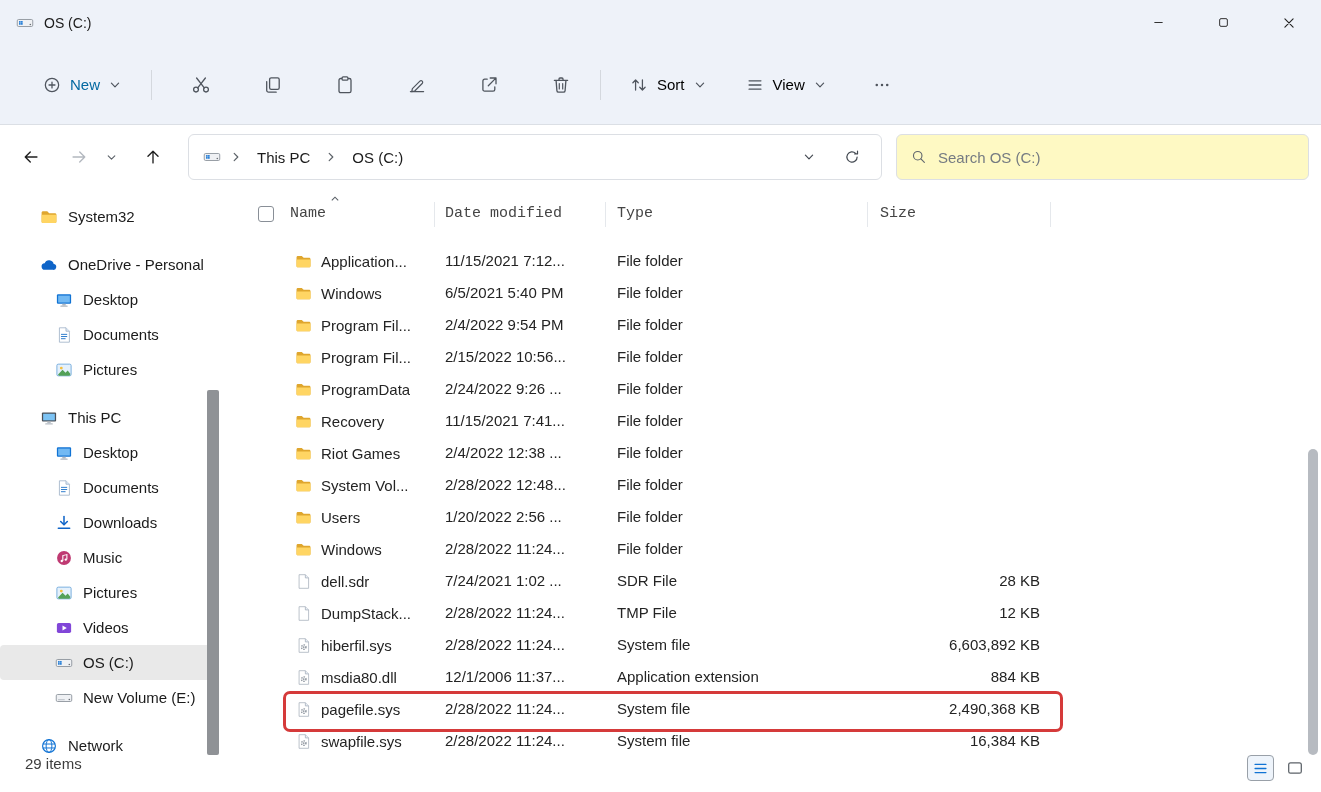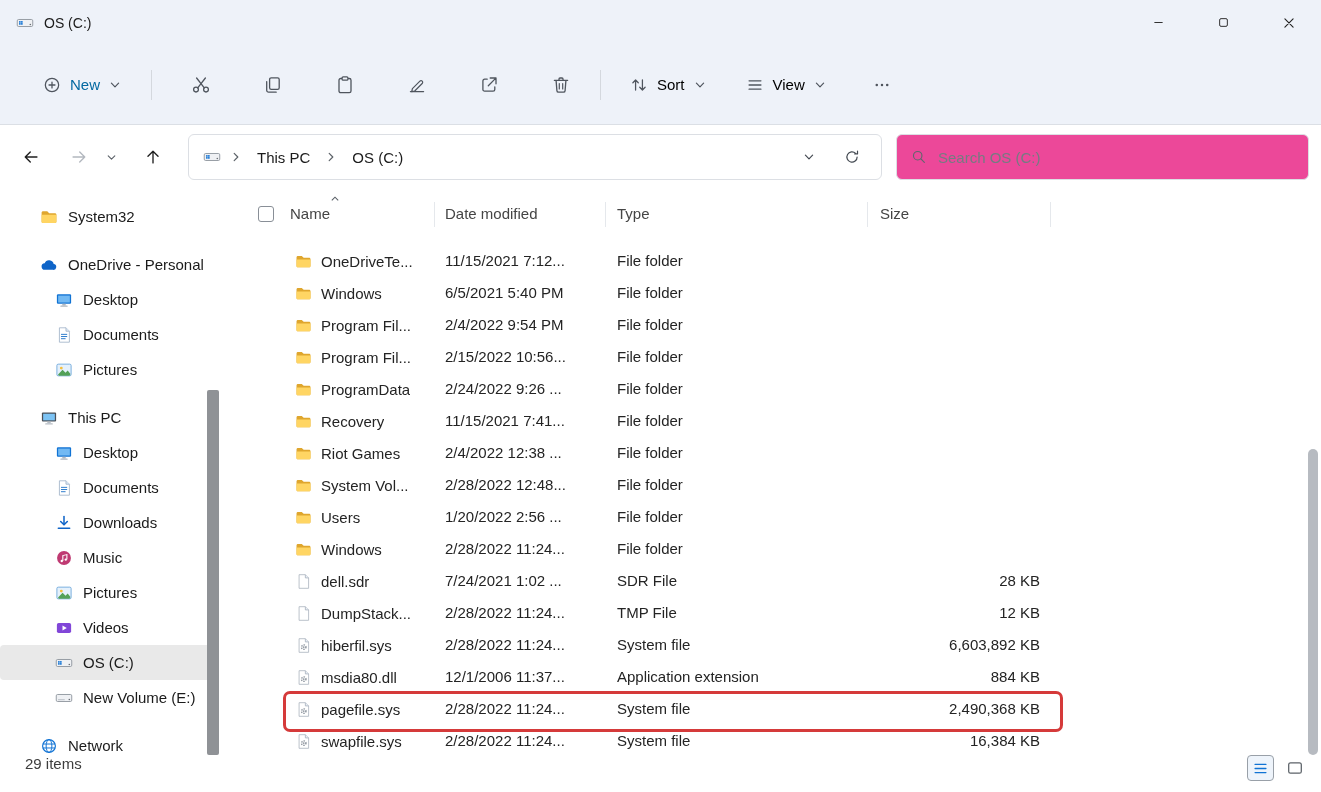--- a/index.html
+++ b/index.html
@@ -31,38 +31,38 @@
   .navbar{height:64px;background:#fff;display:flex;align-items:center;padding:0 12px;}
   .nav-btn{width:38px;height:36px;display:flex;align-items:center;justify-content:center;border-radius:5px;color:#1f1f1f;}
   .nav-btn.disabled{color:#b3b8bf;}
   .nav-btn.small{width:26px;color:#5b6168;}
   .nav-gap{width:10px;flex:none;}
   .address-bar{margin-left:16px;width:694px;height:46px;border:1px solid #dcdfe4;border-radius:6px;background:#fff;display:flex;align-items:center;padding:0 12px 0 14px;gap:9px;}
   .crumb{font-size:15px;padding:4px 6px;border-radius:4px;white-space:nowrap;}
   .crumb-sep{color:#5c6268;}
   .addr-spacer{flex:1;}
   .addr-btn{display:flex;align-items:center;justify-content:center;width:34px;height:34px;border-radius:4px;color:#444a52;}
-  .search-box{margin-left:14px;flex:1;height:46px;border:1px solid #dcdfe4;border-radius:6px;background:#ec4899;display:flex;align-items:center;padding:0 14px;gap:11px;color:#60666d;}
+  .search-box{margin-left:14px;flex:1;height:46px;border:1px solid #dcdfe4;border-radius:6px;background:#fef9c3;display:flex;align-items:center;padding:0 14px;gap:11px;color:#60666d;}
   .search-input{border:0;outline:none;flex:1;font-family:inherit;font-size:15px;color:#1b1b1b;background:transparent;}
   .search-input::placeholder{color:#757b82;}
 
   .content{flex:1;display:flex;min-height:0;}
   .sidebar{width:225px;flex:none;position:relative;padding-top:10px;overflow:hidden;}
   .side-item{height:35px;margin-right:8px;display:flex;align-items:center;gap:10px;padding-left:40px;border-radius:4px;white-space:nowrap;}
   .side-item.indent-1{padding-left:55px;}
   .side-item.group-start{margin-top:13px;}
   .side-item.selected{background:#e9e9e9;}
   .side-label{overflow:hidden;}
   .side-scrollbar{position:absolute;top:0;right:6px;width:12px;height:100%;}
   .side-thumb{position:absolute;left:0;top:201px;width:12px;height:365px;background:#8f9296;border-radius:2px;}
 
   .main{flex:1;min-width:0;position:relative;background:#fff;}
   .list-header{position:relative;height:50px;font-size:15px;color:#454545;}
   .hdr-checkbox{position:absolute;left:33px;top:17px;width:16px;height:16px;border:1px solid #898f97;border-radius:3px;background:#fff;}
-  .hdr-cell{position:absolute;top:0;line-height:50px;white-space:nowrap;}
+  .hdr-cell{position:absolute;top:0;line-height:50px;white-space:nowrap;font-family:Liberation Mono, monospace;}
   .hdr-caret{position:absolute;left:104px;top:4px;color:#5b6168;}
   .col-sep{position:absolute;top:13px;width:1px;height:25px;background:#e5e8ec;}
   .rows{margin-top:6px;}
   .file-row{position:relative;height:32px;font-size:15px;color:#242424;}
   .cell-name{position:absolute;left:70px;top:0;height:32px;display:flex;align-items:center;gap:9px;max-width:330px;}
   .cell-name .fname{white-space:nowrap;overflow:hidden;}
   .cell-date{position:absolute;left:220px;line-height:32px;white-space:nowrap;}
   .cell-type{position:absolute;left:392px;line-height:32px;white-space:nowrap;}
   .cell-size{position:absolute;left:642px;width:173px;line-height:32px;text-align:right;white-space:nowrap;}
   .file-row.highlighted::after{content:"";position:absolute;left:58px;top:-2px;width:774px;height:35px;border:3px solid #d53a3a;border-radius:7px;pointer-events:none;}
@@ -515,21 +515,21 @@
       <div class="rows">
 
           <div class="file-row">
             <span class="cell-name">
               <span class="ic ic-17">
                 <svg viewBox="0 0 20 20">
                   <path d="M1.8 5.2c0-.9.7-1.6 1.6-1.6h4.1c.4 0 .8.2 1.1.5l1.6 1.6h6.4c.9 0 1.6.7 1.6 1.6v7.9c0 .9-.7 1.6-1.6 1.6H3.4c-.9 0-1.6-.7-1.6-1.6z" fill="#dfa62e"></path>
                   <path d="M1.8 7.5h16.4v7.7c0 .9-.7 1.6-1.6 1.6H3.4c-.9 0-1.6-.7-1.6-1.6z" fill="#ffd563"></path>
                 </svg>
               </span>
-              <span class="fname">OneDriveTe...</span>
+              <span class="fname">Application...</span>
             </span>
             <span class="cell-date">11/15/2021 7:12...</span>
             <span class="cell-type">File folder</span>
             <span class="cell-size"></span>
           </div>
 
           <div class="file-row">
             <span class="cell-name">
               <span class="ic ic-17">
                 <svg viewBox="0 0 20 20">

